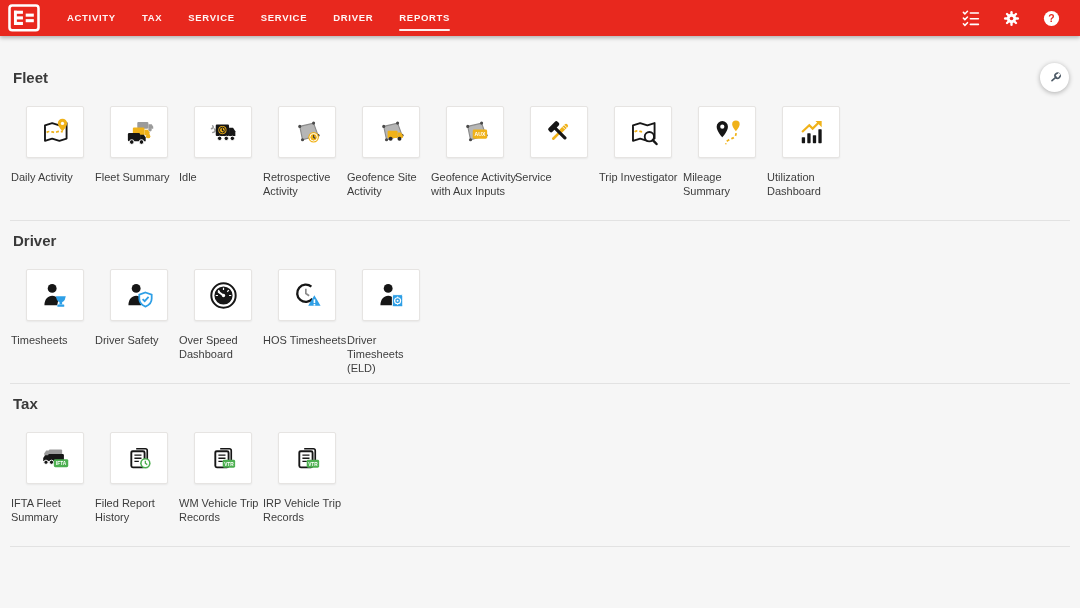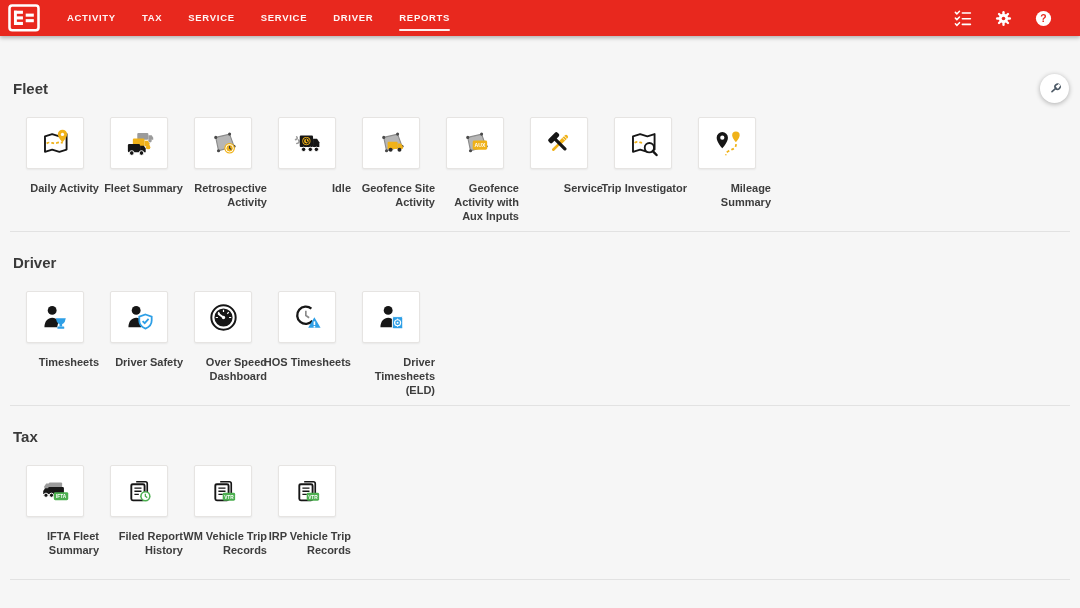--- a/index.html
+++ b/index.html
@@ -5,21 +5,21 @@
   * { box-sizing: border-box; margin: 0; padding: 0; }
   html,body { width:1080px; height:608px; overflow:hidden; }
   body {
     font-family: "Liberation Sans", sans-serif;
     background:#f6f6f6;
     position:relative;
   }
   
   .topbar{
     height:36px; background:#e8281e; display:flex; align-items:center;
-    padding:0 24px 0 8px; position:relative; z-index:5;
+    padding:0 16px 0 8px; position:relative; z-index:5;
     box-shadow:0 2px 4px rgba(0,0,0,.28);
   }
   .logo{ width:32px; height:27px; display:flex; align-items:center; justify-content:center; }
   .nav{ display:flex; margin-left:14px; height:36px; }
   .nav-item{
     background:none; border:none; color:rgba(255,255,255,.96); cursor:pointer;
     font-family:"Liberation Sans", sans-serif;
     font-size:9.5px; font-weight:bold; letter-spacing:.7px;
     padding:0 13px; line-height:36px; position:relative;
   }
@@ -34,34 +34,34 @@
     display:flex; align-items:center; justify-content:center; padding:0;
   }
   
   .content{ position:relative; }
   .fab{
     position:absolute; top:26px; right:11px; width:29px; height:29px;
     border-radius:50%; background:#ffffff; border:none; cursor:pointer;
     box-shadow:0 1px 5px rgba(0,0,0,.3);
     display:flex; align-items:center; justify-content:center; z-index:4;
   }
-  .section{ margin:12px 10px; padding:11px 3px 8px 3px; border-bottom:1px solid #e2e2e2; }
+  .section{ margin:1px 10px; padding:11px 3px 8px 3px; border-bottom:1px solid #e2e2e2; }
   .section:first-child{ padding-top:33px; }
   .section-title{ font-size:15px; line-height:15px; font-weight:bold; color:#3a3a3a; margin:0 0 21px 0; }
   .tiles{ display:flex; min-height:106px; }
   .tile-wrap{ width:84px; display:flex; flex-direction:column; align-items:center; flex:0 0 auto; }
   .tile{
     width:58px; height:52px; background:#ffffff; border:1px solid #e6e4e2; border-radius:2px;
     box-shadow:0 1px 2px rgba(0,0,0,.06); cursor:pointer; padding:0;
     display:flex; align-items:center; justify-content:center;
   }
   .tile svg{ width:31px; height:31px; display:block; }
   .tile-label{
-    margin-top:12px; width:88px; font-size:11px; font-weight:bold; color:#3d3d3d;
-    line-height:14px; text-align:right;
+    margin-top:12px; width:88px; font-size:11px; font-weight:normal; color:#3d3d3d;
+    line-height:14px; text-align:left;
   }
 </style>
 </head>
 <body>
 
 <header class="topbar">
   <div class="logo">
     <svg viewBox="0 0 30 26">
       <rect x="1.4" y="1.4" width="27.2" height="23.2" rx="2.5" fill="none" stroke="#ffffff" stroke-width="2.4"></rect>
       <g fill="#ffffff">
@@ -158,37 +158,20 @@
                 <path d="M14.5 16 h3.4 l1.7 2.5 v3.5 h-5.1 z" fill="#161616"></path>
                 <circle cx="7" cy="22.6" r="2.1" fill="#161616" stroke="#f6f6f6" stroke-width="0.9"></circle>
                 <circle cx="15.8" cy="22.6" r="2.1" fill="#161616" stroke="#f6f6f6" stroke-width="0.9"></circle>
               </svg>
             </button>
             <div class="tile-label">Fleet Summary</div>
           </div>
           <div class="tile-wrap">
             <button class="tile">
               <svg viewBox="0 0 28 28">
-                <path d="M7 8.5 L19.5 5.5 L23.5 16.5 L9.5 20.5 Z" fill="#b6b6b6" stroke="#8a8a8a" stroke-width="1"></path>
-                <g fill="#4a4a4a">
-                  <circle cx="7" cy="8.5" r="1.4"></circle>
-                  <circle cx="19.5" cy="5.5" r="1.4"></circle>
-                  <circle cx="23.5" cy="16.5" r="1.4"></circle>
-                  <circle cx="9.5" cy="20.5" r="1.4"></circle>
-                </g>
-                <circle cx="19.5" cy="18.3" r="4.8" fill="#f0b219"></circle>
-                <circle cx="19.5" cy="18.3" r="3.4" fill="none" stroke="#fff" stroke-width="0.9"></circle>
-                <path d="M19.5 16.2 v2.1 l1.6 1.1" stroke="#3c3c3c" stroke-width="1.1" fill="none"></path>
-              </svg>
-            </button>
-            <div class="tile-label">Retrospective Activity</div>
-          </div>
-          <div class="tile-wrap">
-            <button class="tile">
-              <svg viewBox="0 0 28 28">
                 <path d="M3.2 10.5 c1.6 0 2-1.6 1-2.6 M4.3 14 c2 0 2.6-2 1.6-3.2" stroke="#9b9b9b" stroke-width="1.4" fill="none" stroke-linecap="round"></path>
                 <rect x="7" y="6.8" width="12" height="10.4" rx="1" fill="#161616"></rect>
                 <path d="M19 9.8 h3.6 l2.1 3.1 v4.3 h-5.7 z" fill="#161616"></path>
                 <circle cx="13" cy="11.8" r="3.7" fill="#f0b219"></circle>
                 <circle cx="13" cy="11.8" r="2.6" fill="none" stroke="#161616" stroke-width="0.9"></circle>
                 <path d="M13 10.2 v1.8 l1.3 0.9" stroke="#161616" stroke-width="1.1" fill="none"></path>
                 <circle cx="10.5" cy="19.3" r="2" fill="#161616" stroke="#f6f6f6" stroke-width="0.9"></circle>
                 <circle cx="16.5" cy="19.3" r="2" fill="#161616" stroke="#f6f6f6" stroke-width="0.9"></circle>
                 <circle cx="22" cy="19.3" r="2" fill="#161616" stroke="#f6f6f6" stroke-width="0.9"></circle>
               </svg>
@@ -198,38 +181,55 @@
           <div class="tile-wrap">
             <button class="tile">
               <svg viewBox="0 0 28 28">
                 <path d="M7 8.5 L19.5 5.5 L23.5 16.5 L9.5 20.5 Z" fill="#b6b6b6" stroke="#8a8a8a" stroke-width="1"></path>
                 <g fill="#4a4a4a">
                   <circle cx="7" cy="8.5" r="1.4"></circle>
                   <circle cx="19.5" cy="5.5" r="1.4"></circle>
                   <circle cx="23.5" cy="16.5" r="1.4"></circle>
                   <circle cx="9.5" cy="20.5" r="1.4"></circle>
                 </g>
-                <rect x="10.5" y="12.5" width="9" height="6.5" rx="0.8" fill="#f0b219"></rect>
-                <path d="M19.5 14 h3 l1.7 2.4 v2.6 h-4.7 z" fill="#f0b219"></path>
-                <circle cx="13.2" cy="19.6" r="1.8" fill="#2b2b2b"></circle>
-                <circle cx="21.2" cy="19.6" r="1.8" fill="#2b2b2b"></circle>
-              </svg>
-            </button>
-            <div class="tile-label">Geofence Site Activity</div>
+                <circle cx="19.5" cy="18.3" r="4.8" fill="#f0b219"></circle>
+                <circle cx="19.5" cy="18.3" r="3.4" fill="none" stroke="#fff" stroke-width="0.9"></circle>
+                <path d="M19.5 16.2 v2.1 l1.6 1.1" stroke="#3c3c3c" stroke-width="1.1" fill="none"></path>
+              </svg>
+            </button>
+            <div class="tile-label">Retrospective Activity</div>
           </div>
           <div class="tile-wrap">
             <button class="tile">
               <svg viewBox="0 0 28 28">
                 <path d="M7 8.5 L19.5 5.5 L23.5 16.5 L9.5 20.5 Z" fill="#b6b6b6" stroke="#8a8a8a" stroke-width="1"></path>
                 <g fill="#4a4a4a">
                   <circle cx="7" cy="8.5" r="1.4"></circle>
                   <circle cx="19.5" cy="5.5" r="1.4"></circle>
                   <circle cx="23.5" cy="16.5" r="1.4"></circle>
                   <circle cx="9.5" cy="20.5" r="1.4"></circle>
                 </g>
+                <rect x="10.5" y="12.5" width="9" height="6.5" rx="0.8" fill="#f0b219"></rect>
+                <path d="M19.5 14 h3 l1.7 2.4 v2.6 h-4.7 z" fill="#f0b219"></path>
+                <circle cx="13.2" cy="19.6" r="1.8" fill="#2b2b2b"></circle>
+                <circle cx="21.2" cy="19.6" r="1.8" fill="#2b2b2b"></circle>
+              </svg>
+            </button>
+            <div class="tile-label">Geofence Site Activity</div>
+          </div>
+          <div class="tile-wrap">
+            <button class="tile">
+              <svg viewBox="0 0 28 28">
+                <path d="M7 8.5 L19.5 5.5 L23.5 16.5 L9.5 20.5 Z" fill="#b6b6b6" stroke="#8a8a8a" stroke-width="1"></path>
+                <g fill="#4a4a4a">
+                  <circle cx="7" cy="8.5" r="1.4"></circle>
+                  <circle cx="19.5" cy="5.5" r="1.4"></circle>
+                  <circle cx="23.5" cy="16.5" r="1.4"></circle>
+                  <circle cx="9.5" cy="20.5" r="1.4"></circle>
+                </g>
                 <rect x="11.5" y="11.3" width="13" height="8.4" rx="1.3" fill="#f0b219"></rect>
                 <text x="18" y="17.3" text-anchor="middle" font-size="4.6" font-weight="bold" fill="#fff" font-family="Liberation Sans, sans-serif">AUX</text>
               </svg>
             </button>
             <div class="tile-label">Geofence Activity with Aux Inputs</div>
           </div>
           <div class="tile-wrap">
             <button class="tile">
               <svg viewBox="0 0 28 28">
                 <g transform="rotate(45 14 14)">
@@ -259,20 +259,35 @@
           <div class="tile-wrap">
             <button class="tile">
               <svg viewBox="0 0 28 28">
                 <path d="M9.3 3.6 a5.1 5.1 0 0 1 5.1 5.1 c0 3.8-5.1 9.6-5.1 9.6 S4.2 12.5 4.2 8.7 a5.1 5.1 0 0 1 5.1-5.1 z" fill="#161616"></path>
                 <circle cx="9.3" cy="8.7" r="1.9" fill="#fff"></circle>
                 <path d="M21.6 3.2 a3.4 3.4 0 0 1 3.4 3.4 c0 2.5-3.4 6.2-3.4 6.2 s-3.4-3.7-3.4-6.2 a3.4 3.4 0 0 1 3.4-3.4 z" fill="#f0b219"></path>
                 <path d="M21.6 14.5 c0.5 4-3.5 4.6-6.5 6.2 c-2 1.1-2.6 2.6-2.6 4" stroke="#f0b219" stroke-width="1.6" fill="none" stroke-dasharray="2.6 2"></path>
               </svg>
             </button>
             <div class="tile-label">Mileage Summary</div>
+          </div>
+          <div class="tile-wrap">
+            <button class="tile">
+              <svg viewBox="0 0 28 28">
+                <g fill="#161616">
+                  <rect x="5.2" y="18.2" width="3" height="5.4" rx="0.6"></rect>
+                  <rect x="10.2" y="14.6" width="3" height="9" rx="0.6"></rect>
+                  <rect x="15.2" y="16.4" width="3" height="7.2" rx="0.6"></rect>
+                  <rect x="20.2" y="11" width="3" height="12.6" rx="0.6"></rect>
+                </g>
+                <path d="M5.5 13.5 L12 7.5 L15 10.5 L20.6 5" stroke="#f0b219" stroke-width="2" fill="none"></path>
+                <path d="M17.6 3.6 h5.6 v5.6 z" fill="#f0b219"></path>
+              </svg>
+            </button>
+            <div class="tile-label">Utilization Dashboard</div>
           </div>
         </div>
       </section>
       <section class="section">
         <h2 class="section-title">Driver</h2>
         <div class="tiles">
           <div class="tile-wrap">
             <button class="tile">
               <svg viewBox="0 0 28 28">
                 <circle cx="11" cy="7.6" r="4" fill="#161616"></circle>

